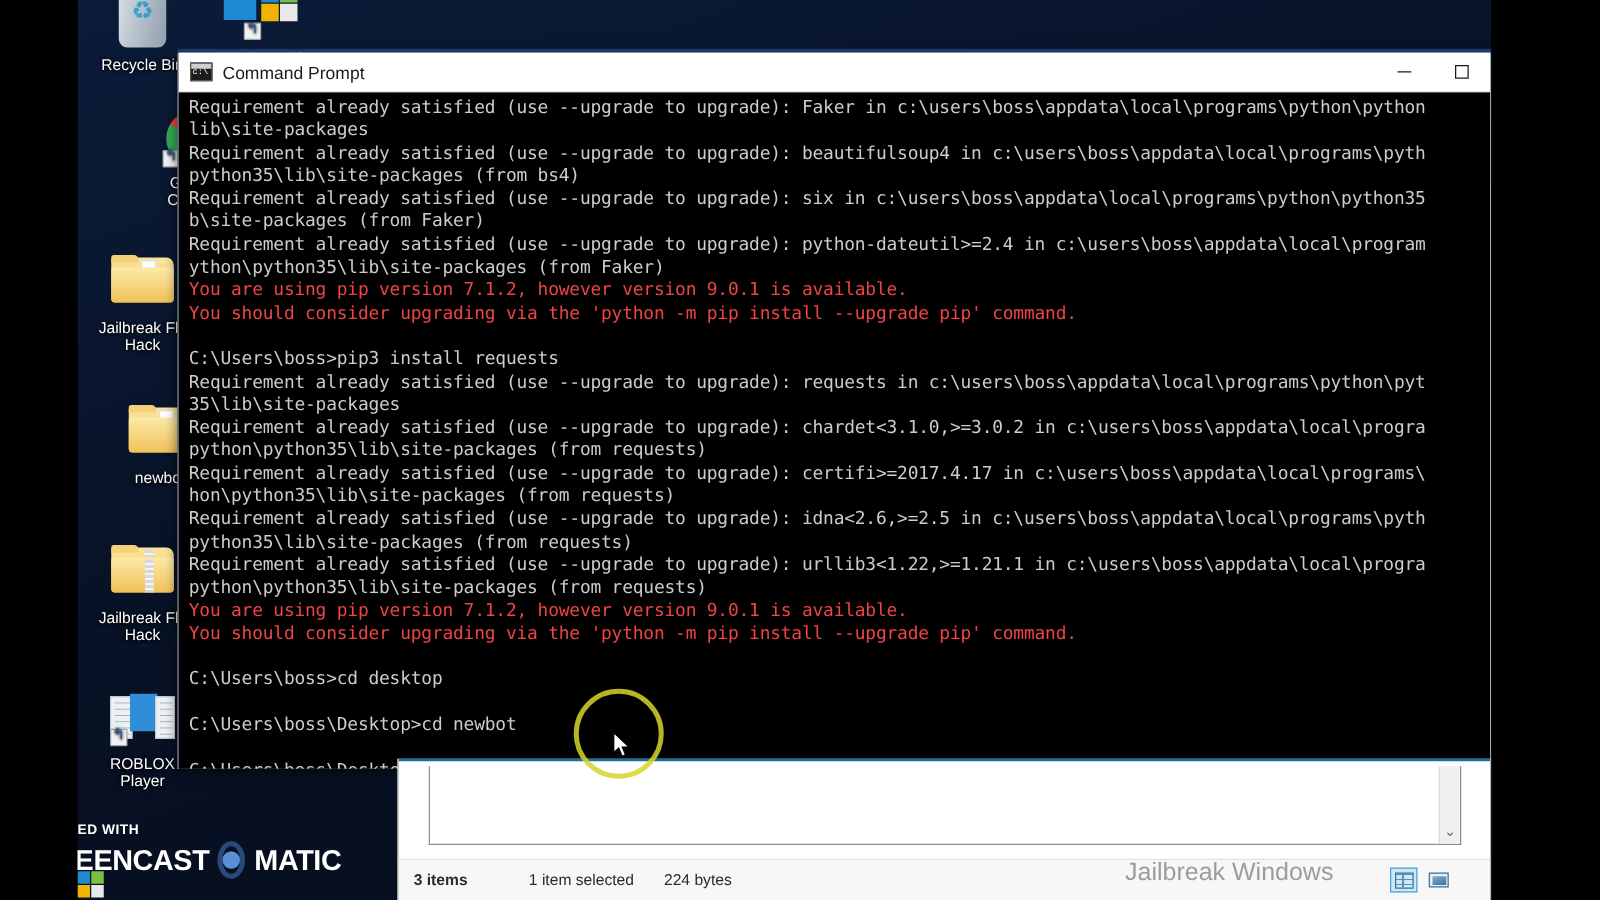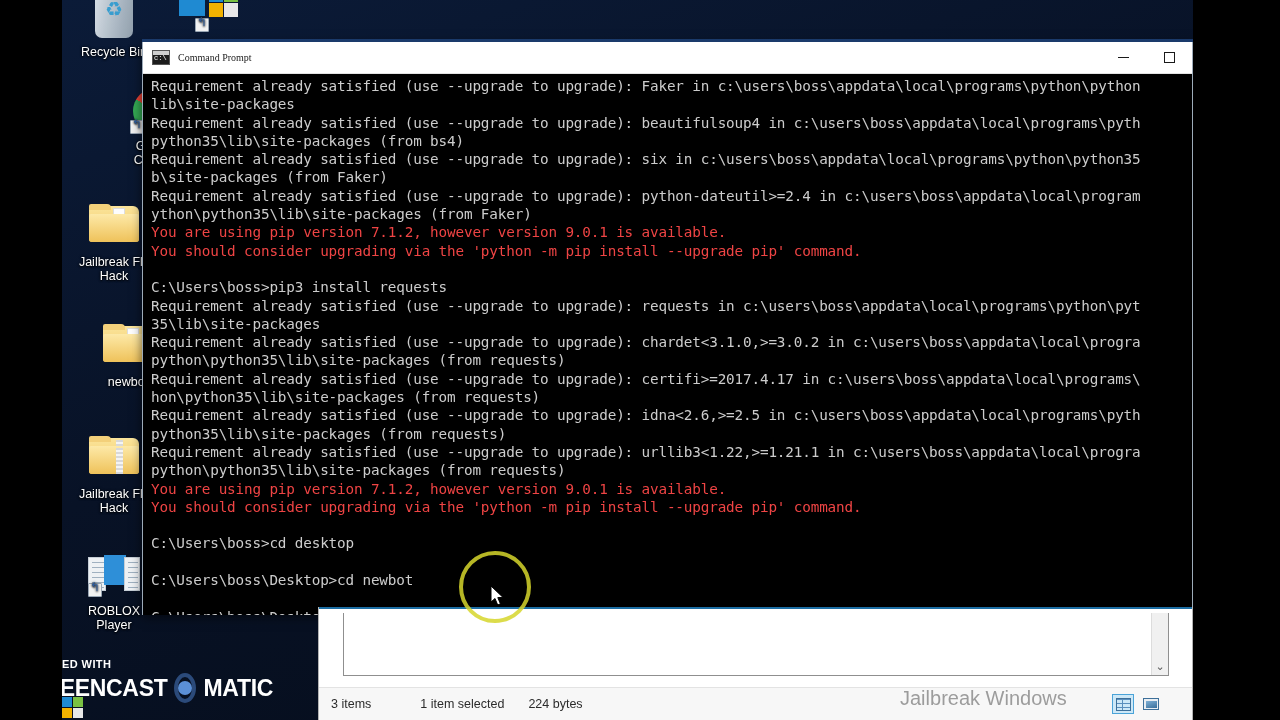--- a/index.html
+++ b/index.html
@@ -100,21 +100,21 @@
     border-bottom: 1px solid #e2e2e2; position: relative;
   }
   .cmd-titlebar-top { position:absolute; left:-1px; right:-1px; top:-3px; height:3px; background:#1a3a6b; }
   .cmd-ico {
     width: 18px; height: 15px; margin-left: 9px; margin-right: 8px;
     background: #1c1c1c; border: 1px solid #555; position: relative; flex: none;
   }
   .cmd-ico:before { content:""; position:absolute; left:0; right:0; top:0; height:4px; background:#cfcfcf;}
   .cmd-ico:after { content:"c:\\"; position:absolute; left:1px; top:3px; font-size:7px;
     color:#fff; font-family:"Liberation Mono", monospace; line-height:9px;}
-  .cmd-title-text { font-size: 10px; color: #1a1a1a; font-family: Liberation Serif, serif; }
+  .cmd-title-text { font-size: 14px; color: #1a1a1a; }
   .cmd-ctrls { margin-left: auto; display: flex; height: 32px; }
   .cmd-btn { width: 46px; height: 32px; display: flex; align-items: center; justify-content: center; }
   .cmd-btn .mini { width: 11px; height: 1px; background: #1a1a1a; }
   .cmd-btn .maxi { width: 11px; height: 11px; border: 1px solid #1a1a1a; }
 
   .cmd-body {
     position: relative; height: 541px; background: #000; overflow: hidden;
     padding: 3px 0 0 8px;
     font-family: "DejaVu Sans Mono", "Liberation Mono", monospace;
     font-size: 14.3px; line-height: 18.3px;
@@ -140,21 +140,21 @@
   }
   .exp-scroll .chev {
     position: absolute; left: 0; right: 0; bottom: 3px; text-align: center;
     font-size: 11px; color: #5a5a5a; line-height: 11px;
   }
   .exp-status {
     position: absolute; left: 0; right: 0; top: 80px; height: 33px;
     border-top: 1px solid #e3e3e3; background: #f7f7f7;
     display: flex; align-items: center; font-size: 12.5px; color: #2b2b2b;
   }
-  .exp-status .s1 { margin-left: 12px; }
+  .exp-status .s1 { margin-left: 12px; font-weight: bold; }
   .exp-status .s2 { margin-left: 49px; }
   .exp-status .s3 { margin-left: 24px; }
   .exp-viewbtns { margin-left: auto; display: flex; align-items: center; margin-right: 30px; gap: 6px; }
   .vb { width: 22px; height: 20px; display: flex; align-items: center; justify-content: center; }
   .vb.active { background: #cde8f7; border: 1px solid #4aa3d8; }
   .vb .details {
     width: 15px; height: 13px; border: 1px solid #3d6f99;
     background:
       linear-gradient(90deg, transparent 0 5px, #5a8fbd 5px 6px, transparent 6px 100%),
       repeating-linear-gradient(180deg, #5a8fbd 0 1px, transparent 1px 4px);

